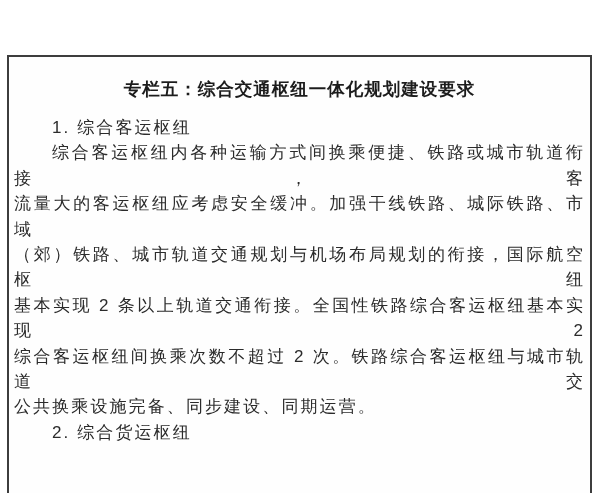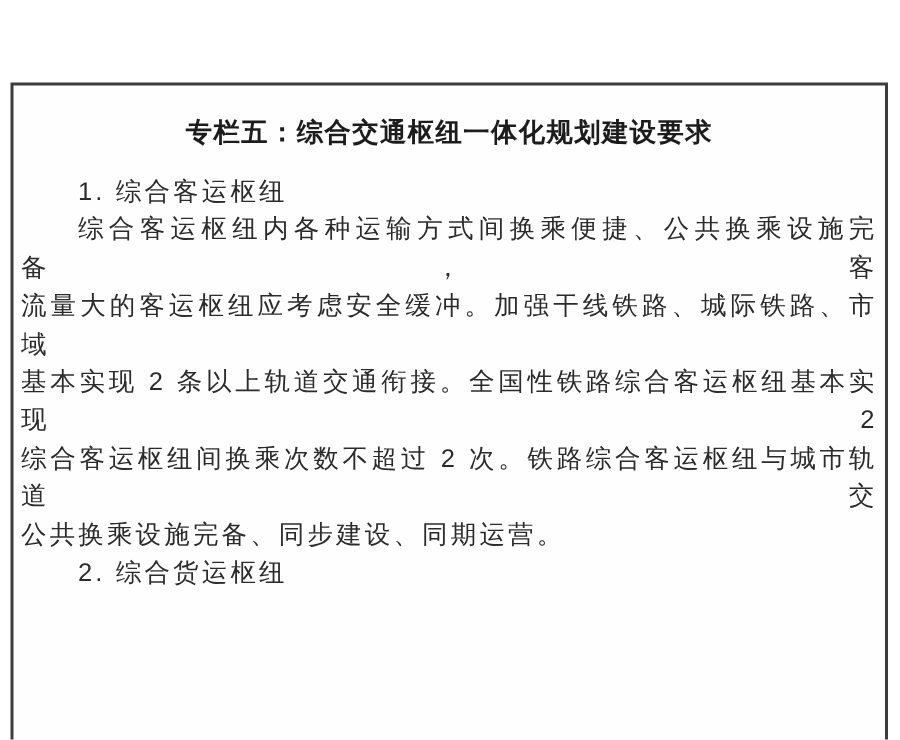--- a/index.html
+++ b/index.html
@@ -56,20 +56,21 @@
     text-indent: 38px;
   }
 </style>
 </head>
 <body>
 
 <div class="panel">
   <div class="panel-title">专栏五：综合交通枢纽一体化规划建设要求</div>
   <div class="panel-body">
       <div class="line indent">1. 综合客运枢纽</div>
-      <div class="line indent full">综合客运枢纽内各种运输方式间换乘便捷、公共换乘设施完备，客</div>
+      <div class="line indent full">综合客运枢纽内各种运输方式间换乘便捷、铁路或城市轨道衔接，客</div>
       <div class="line full">流量大的客运枢纽应考虑安全缓冲。加强干线铁路、城际铁路、市域</div>
+      <div class="line full">（郊）铁路、城市轨道交通规划与机场布局规划的衔接，国际航空枢纽</div>
       <div class="line full">基本实现 2 条以上轨道交通衔接。全国性铁路综合客运枢纽基本实现 2</div>
       <div class="line full">综合客运枢纽间换乘次数不超过 2 次。铁路综合客运枢纽与城市轨道交</div>
       <div class="line">公共换乘设施完备、同步建设、同期运营。</div>
       <div class="line indent">2. 综合货运枢纽</div>
     </div>
 </div>
 
 </body></html>

